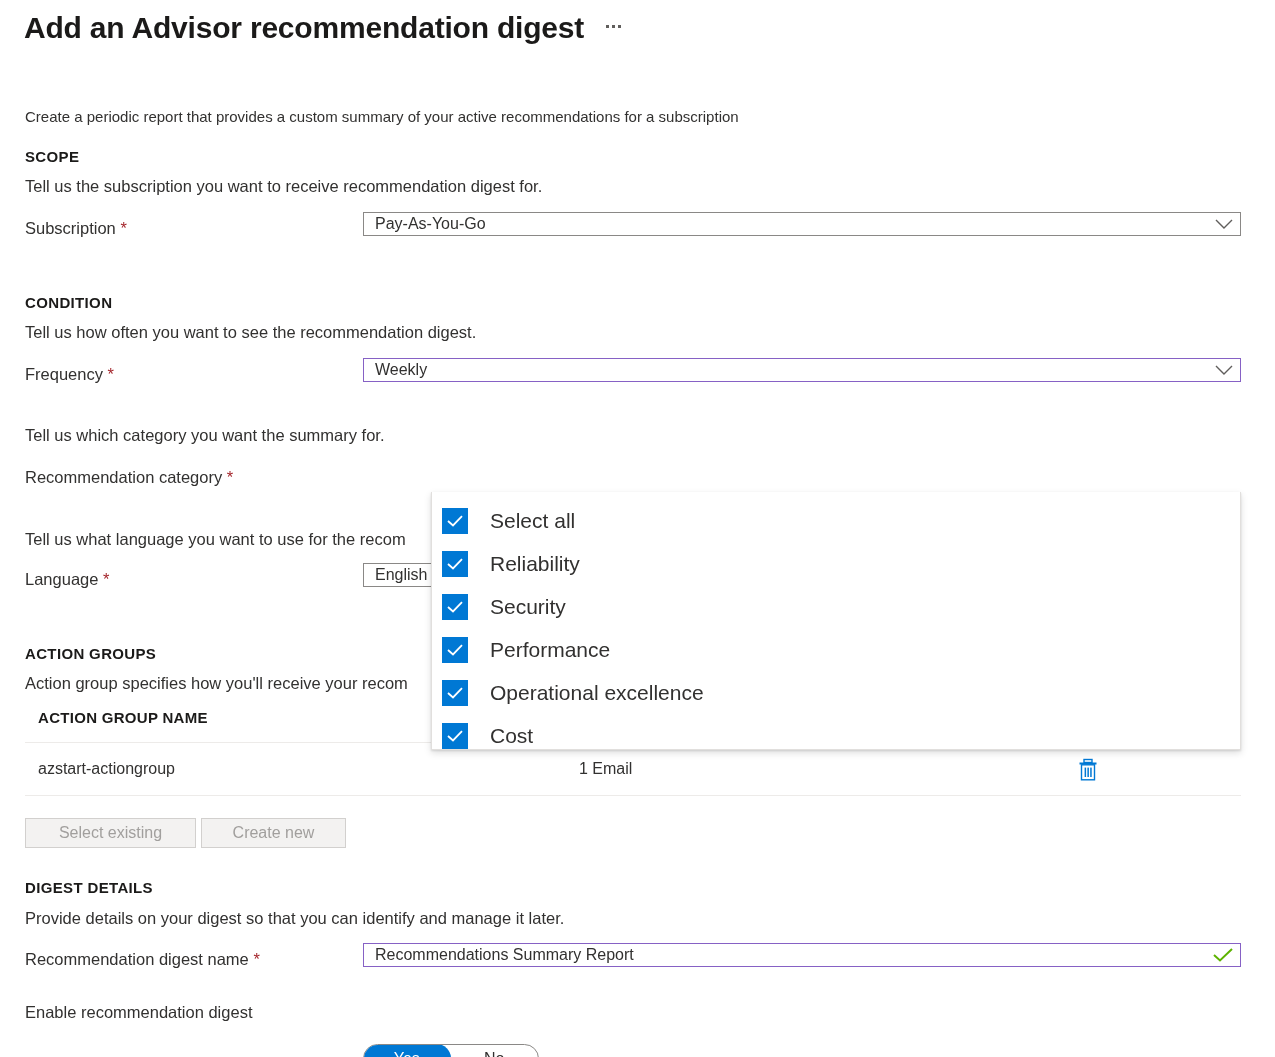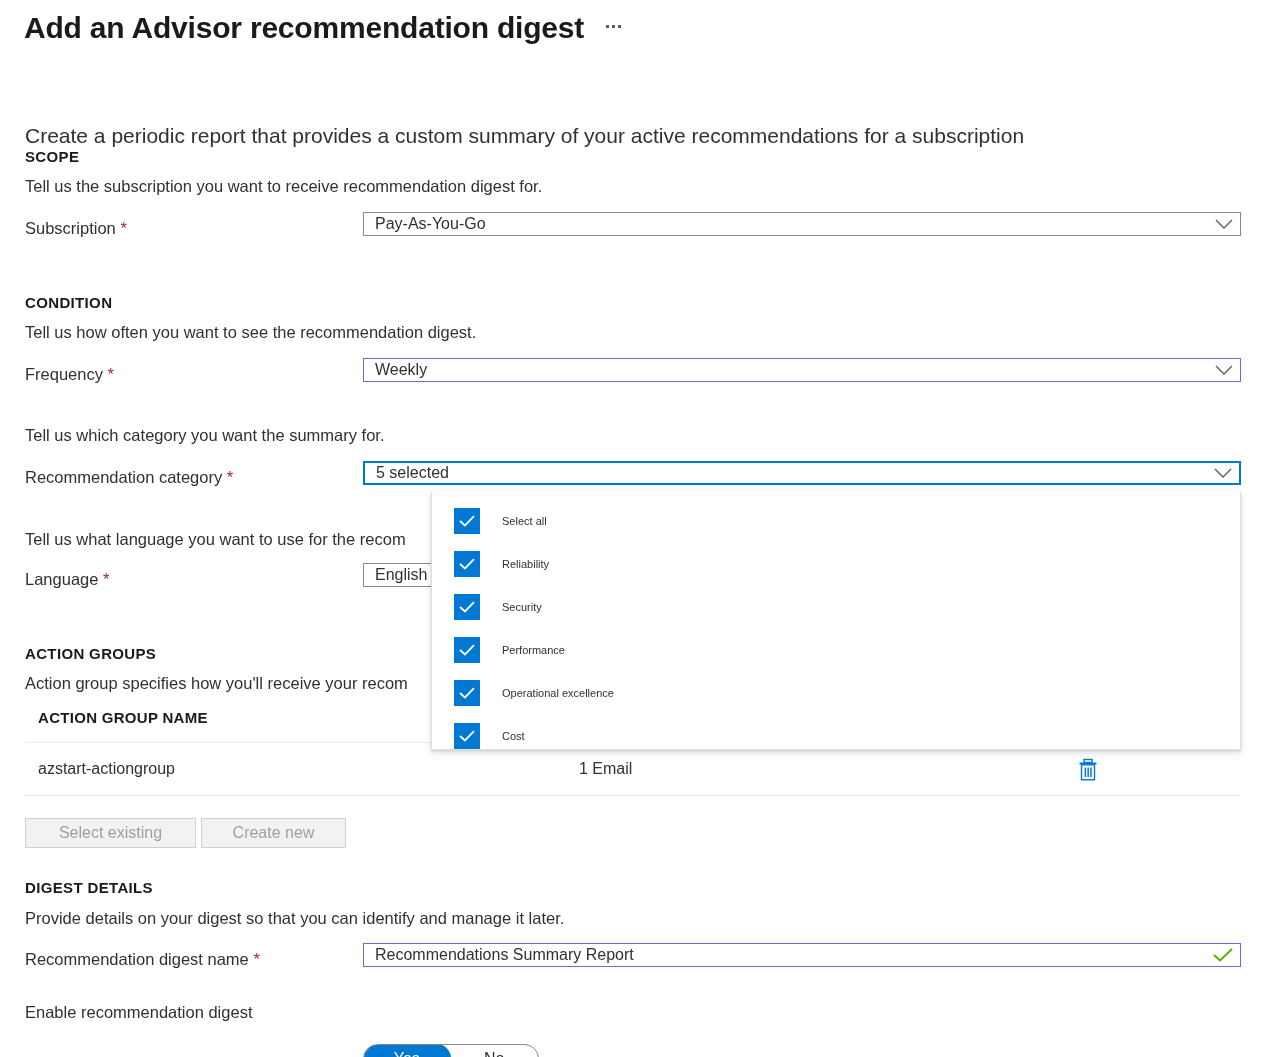--- a/index.html
+++ b/index.html
@@ -22,22 +22,22 @@
     color: #1b1a19; line-height: 40px; white-space: nowrap;
   }
   .ellipsis-btn {
     display: flex; align-items: flex-end; gap: 3px;
     padding: 6px 4px 10px 4px; cursor: pointer;
   }
   .ellipsis-btn i { width: 3px; height: 3px; background: #605e5c; display: block; }
 
   
   .intro {
-    position: absolute; left: 25px; top: 124px;
-    font-size: 21px; color: #323130; white-space: nowrap;
+    position: absolute; left: 25px; top: 108px;
+    font-size: 15px; color: #323130; white-space: nowrap;
   }
   .section-head {
     position: absolute; left: 25px;
     font-size: 15px; font-weight: 700; letter-spacing: .35px;
     color: #1b1a19; white-space: nowrap;
   }
   .section-sub {
     position: absolute; left: 25px;
     font-size: 16.5px; color: #323130; white-space: nowrap;
   }
@@ -73,21 +73,21 @@
     width: 810px; height: 258px;
     background: #ffffff;
     border: 1px solid #e1dfdd;
     border-top: none;
     box-shadow: 0 3.2px 7.2px rgba(0,0,0,.132), 0 .6px 1.8px rgba(0,0,0,.108);
     padding-top: 7px;
     z-index: 40;
   }
   .dd-item {
     height: 43px; display: flex; align-items: center;
-    padding-left: 22px; cursor: pointer; font-size: 11px; color: #323130;
+    padding-left: 10px; cursor: pointer; font-size: 21px; color: #323130;
   }
   .cbox {
     width: 26px; height: 26px; flex: none;
     background: #0078d4; border: 1px solid #0078d4;
     display: flex; align-items: center; justify-content: center;
     margin-right: 22px;
   }
   .cbox svg { display: block; }
 
   
@@ -179,28 +179,20 @@
           <path d="M1 1 L9 9 L17 1" stroke="#605e5c" stroke-width="1.4" fill="none"></path>
         </svg>
     </span>
   </div>
 
   <div class="section-sub" style="top:426px">Tell us which category you want the summary for.</div>
 
   <div class="field-label" style="top:468px">
     <span>Recommendation category</span>
     <span class="req">*</span>
-  </div>
-  <div class="control focused" style="top:461px">
-    <span class="val">5 selected</span>
-    <span class="chev">
-      <svg width="18" height="11" viewBox="0 0 18 11">
-          <path d="M1 1 L9 9 L17 1" stroke="#605e5c" stroke-width="1.4" fill="none"></path>
-        </svg>
-    </span>
   </div>
 
   <div class="section-sub" style="top:530px">Tell us what language you want to use for the recom</div>
 
   <div class="field-label" style="top:570px">
     <span>Language</span>
     <span class="req">*</span>
   </div>
   <div class="control bordered lang" style="top:563px">
     <span class="val">English</span>

